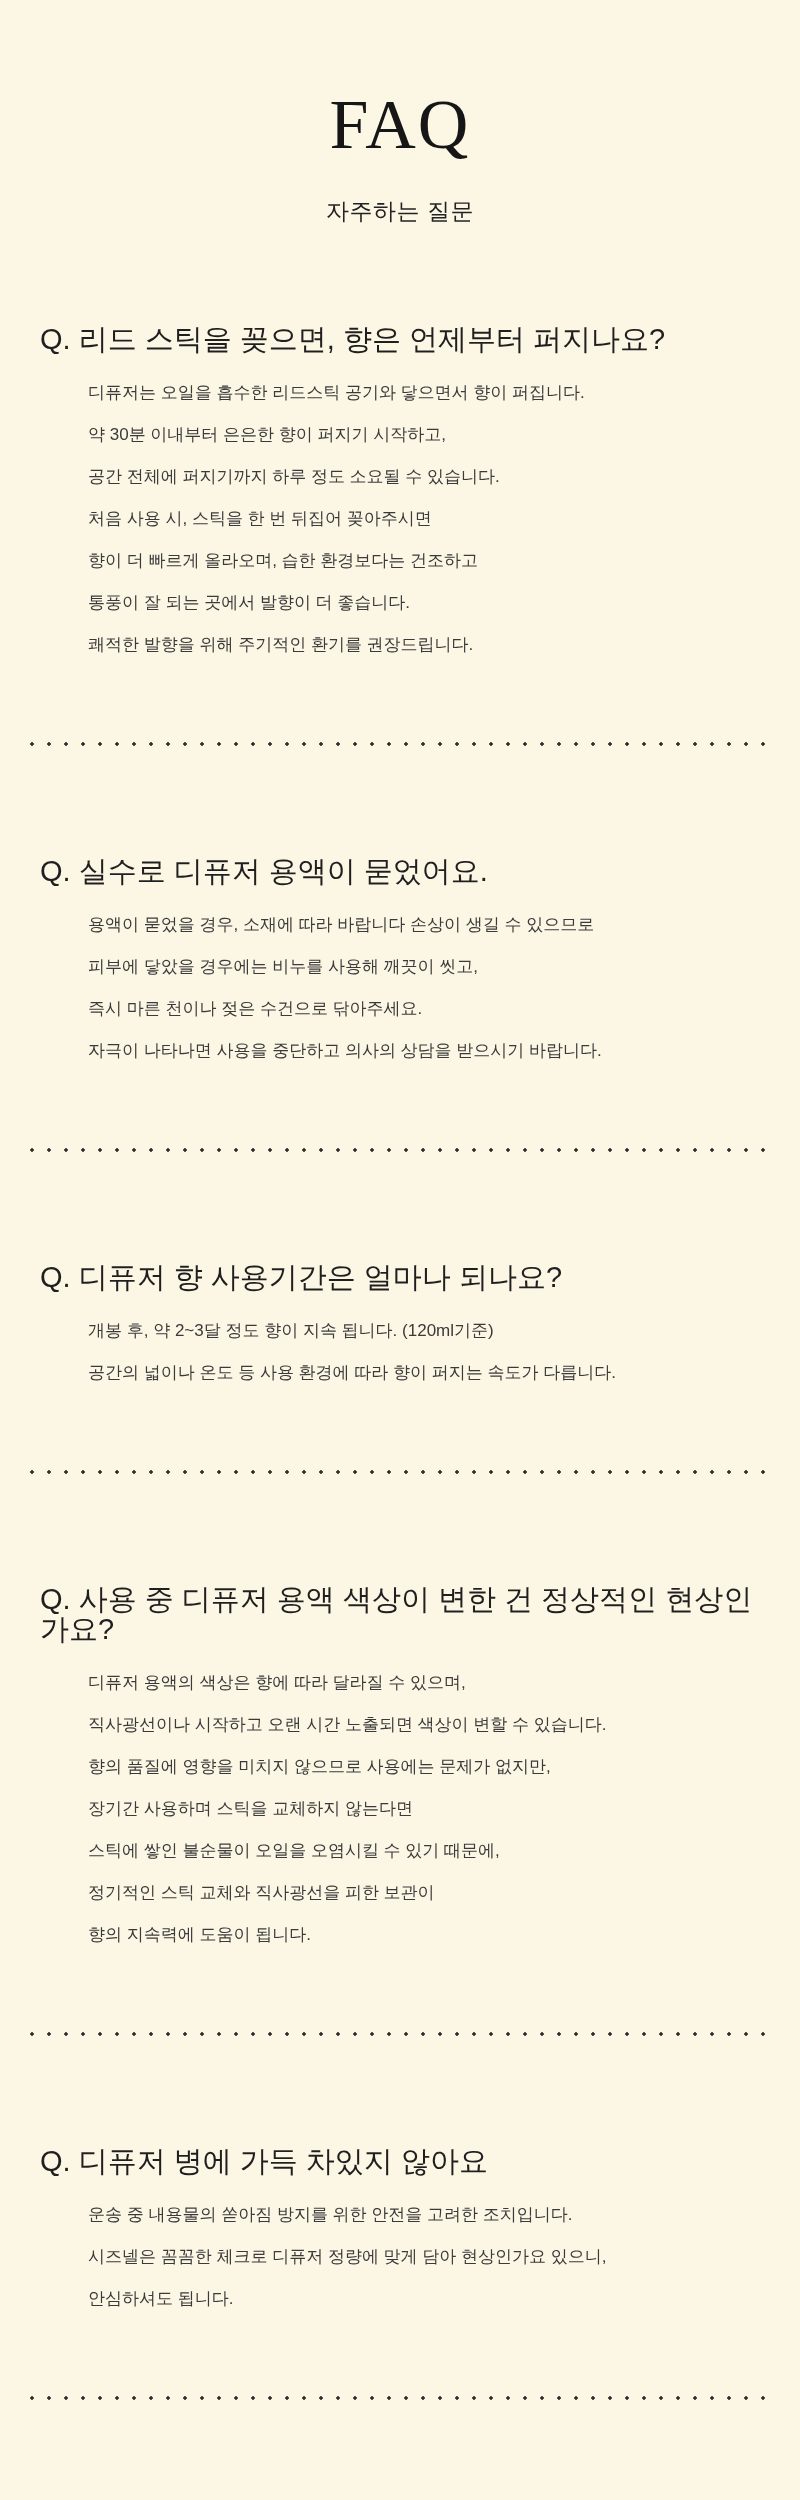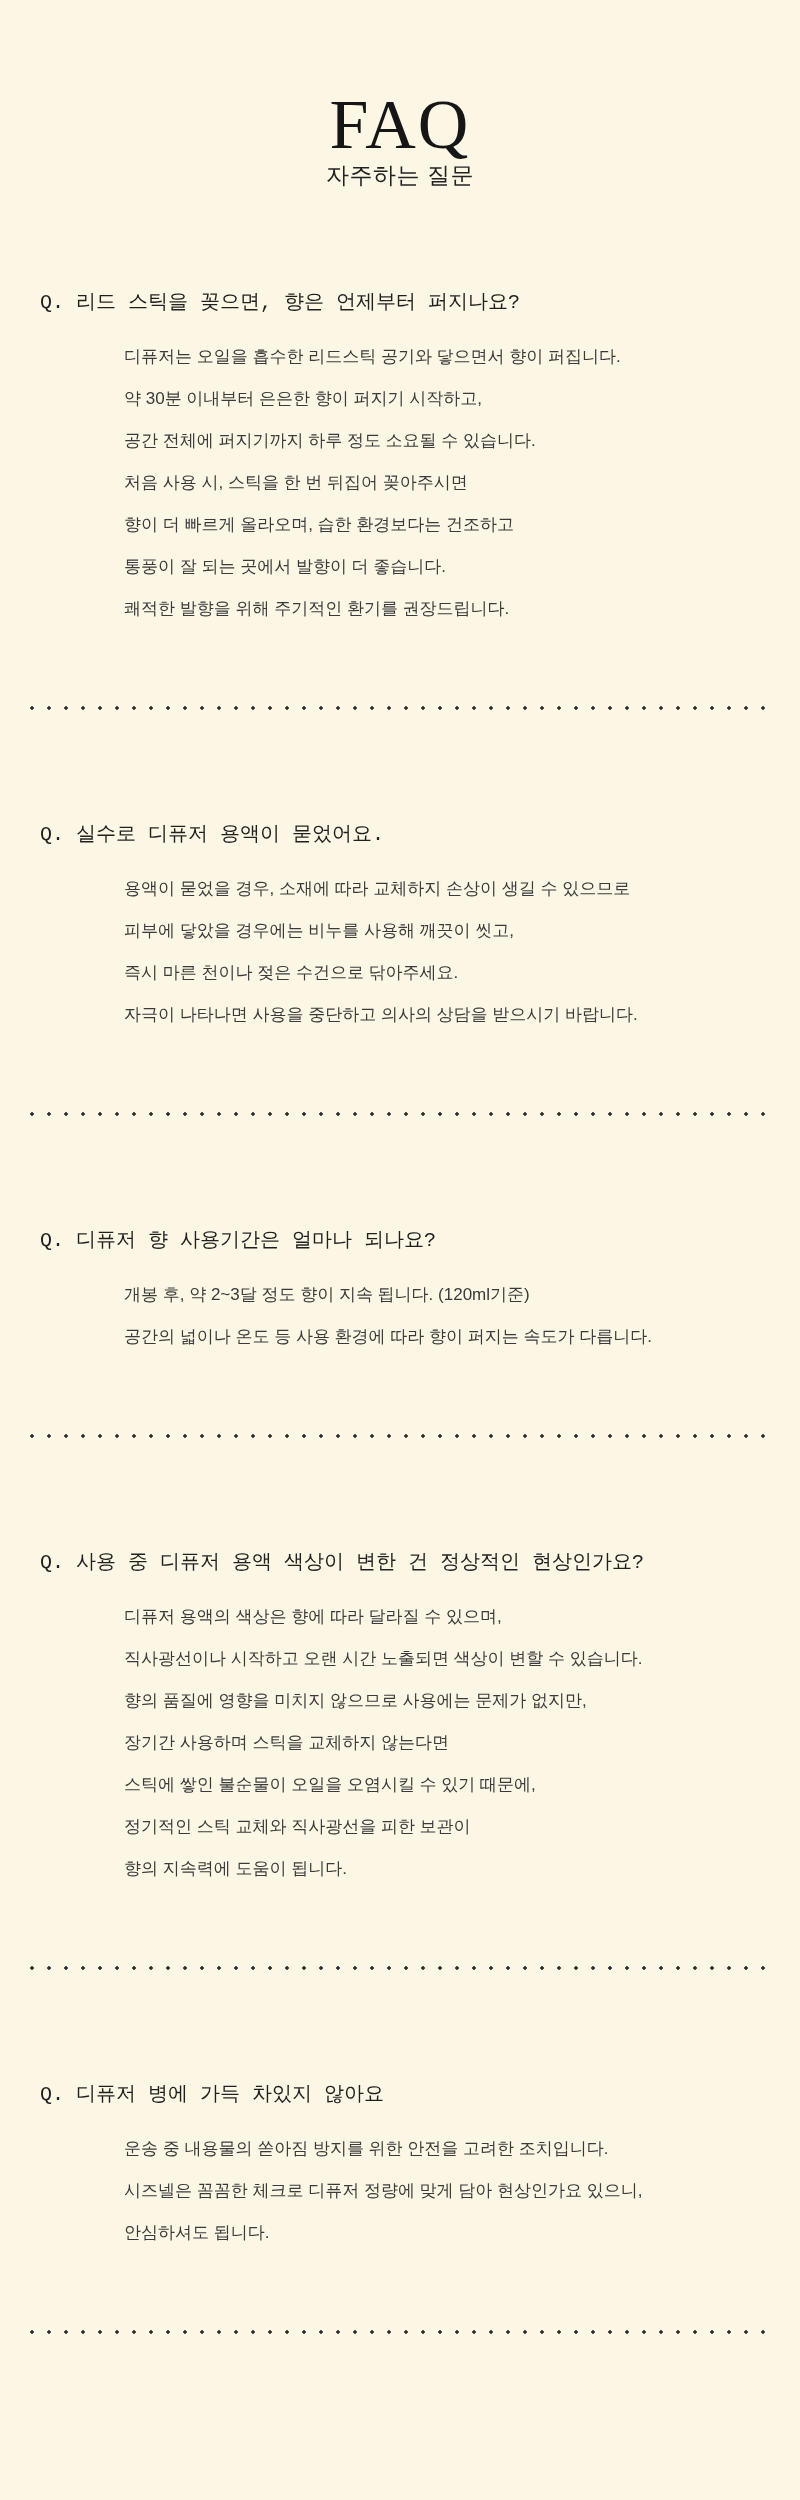--- a/index.html
+++ b/index.html
@@ -27,49 +27,48 @@
     text-align:center;
     font-family:"Liberation Serif","DejaVu Serif",serif;
     font-weight:400;
     font-size:70px;
     line-height:1.0;
     letter-spacing:2px;
     color:var(--title-color);
   }
   .page-subtitle{
     text-align:center;
+    margin-top:36px;
     font-size:23px;
     font-weight:400;
     letter-spacing:0.5px;
     color:var(--subtitle-color);
   }
   .faq-list{
     margin-top:97px;
   }
   .faq-item{
     margin-bottom:110px;
   }
   .question{
     margin:0 40px 18px 40px;
-    font-size:20px;
+    font-size:29px;
     line-height:30px;
     font-weight:400;
     color:var(--question-color);
-    font-family:Liberation Mono, monospace;
   }
   .answers{
     margin-left:88px;
     margin-right:40px;
   }
   .answer-line{
     font-size:17px;
     line-height:42px;
     font-weight:400;
     color:var(--answer-color);
-    margin-left:36px;
   }
   .separator{
     margin:76px 30px 0 30px;
     height:4px;
     background-image:radial-gradient(circle at 2px 2px, var(--sep-color) 1.5px, transparent 1.9px);
     background-size:17px 4px;
     background-repeat:repeat-x;
   }
 </style>
 </head>
@@ -89,21 +88,21 @@
           <p class="answer-line">향이 더 빠르게 올라오며, 습한 환경보다는 건조하고</p>
           <p class="answer-line">통풍이 잘 되는 곳에서 발향이 더 좋습니다.</p>
           <p class="answer-line">쾌적한 발향을 위해 주기적인 환기를 권장드립니다.</p>
         </div>
     <div class="separator"></div>
   </section>
 
   <section class="faq-item">
     <div class="question">Q. 실수로 디퓨저 용액이 묻었어요.</div>
     <div class="answers">
-          <p class="answer-line">용액이 묻었을 경우, 소재에 따라 교체하지 손상이 생길 수 있으므로</p>
+          <p class="answer-line">용액이 묻었을 경우, 소재에 따라 바랍니다 손상이 생길 수 있으므로</p>
           <p class="answer-line">피부에 닿았을 경우에는 비누를 사용해 깨끗이 씻고,</p>
           <p class="answer-line">즉시 마른 천이나 젖은 수건으로 닦아주세요.</p>
           <p class="answer-line">자극이 나타나면 사용을 중단하고 의사의 상담을 받으시기 바랍니다.</p>
         </div>
     <div class="separator"></div>
   </section>
 
   <section class="faq-item">
     <div class="question">Q. 디퓨저 향 사용기간은 얼마나 되나요?</div>
     <div class="answers">

